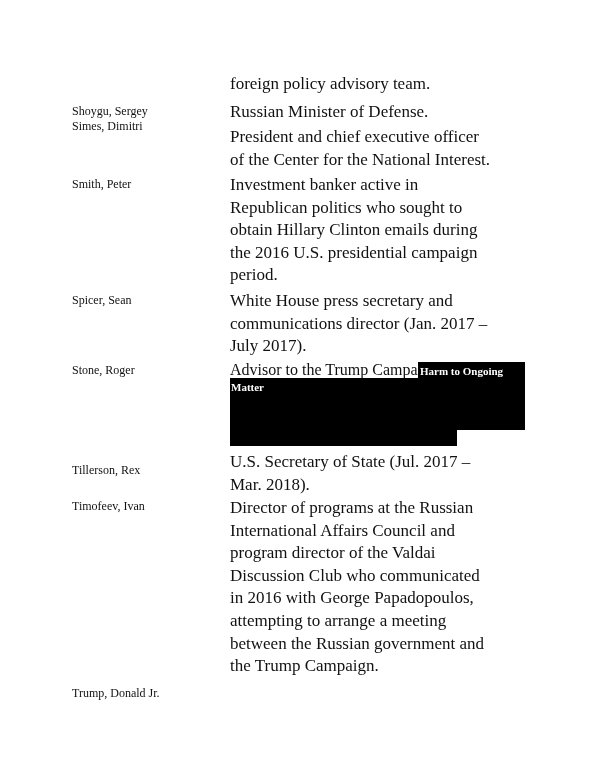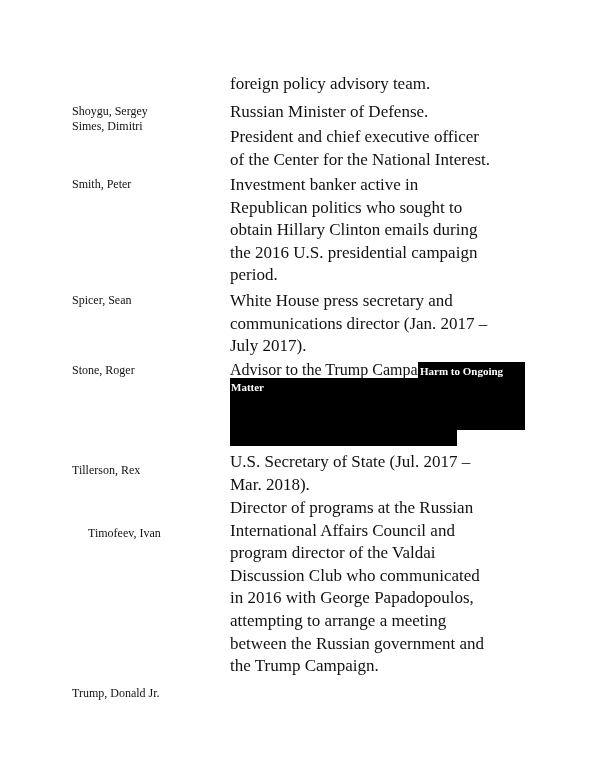--- a/index.html
+++ b/index.html
@@ -49,21 +49,21 @@
   <div class="redact" style="left:230px; top:429px; width:227px; height:17px;"></div>
   <div class="redact-label" style="left:420px; top:364px;">Harm to Ongoing</div>
   <div class="redact-label" style="left:231px; top:380px;">Matter</div>
 
   <div class="name" style="top:451px;margin-top:12px;">Tillerson, Rex</div>
   <div class="desc" style="top:451px;">
     <div>U.S. Secretary of State (Jul. 2017 –</div>
     <div>Mar. 2018).</div>
   </div>
 
-  <div class="name" style="top:526px;margin-left:16px;">Timofeev, Ivan</div>
+  <div class="name" style="top:499px;">Timofeev, Ivan</div>
   <div class="desc" style="top:497px;">
     <div>Director of programs at the Russian</div>
     <div>International Affairs Council and</div>
     <div>program director of the Valdai</div>
     <div>Discussion Club who communicated</div>
     <div>in 2016 with George Papadopoulos,</div>
     <div>attempting to arrange a meeting</div>
     <div>between the Russian government and</div>
     <div>the Trump Campaign.</div>
   </div>

